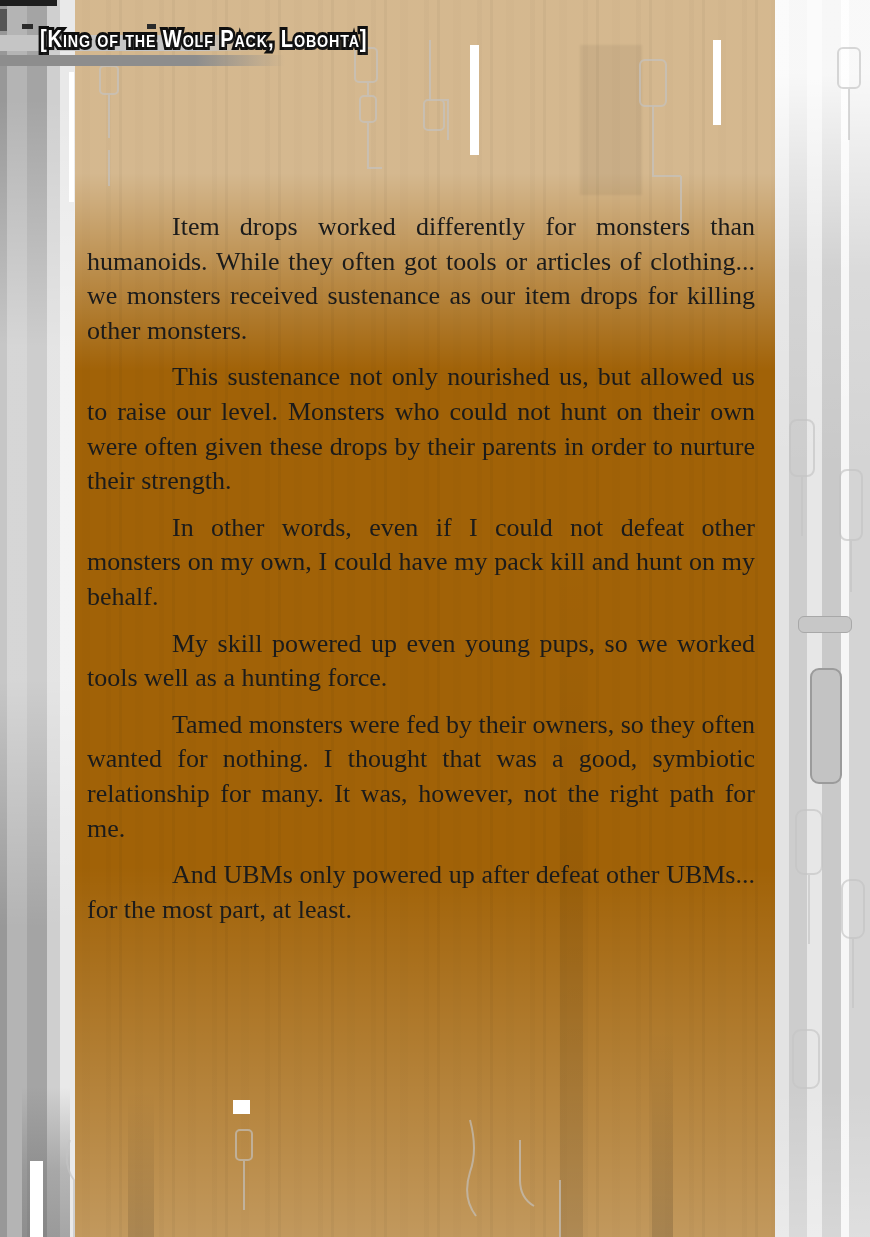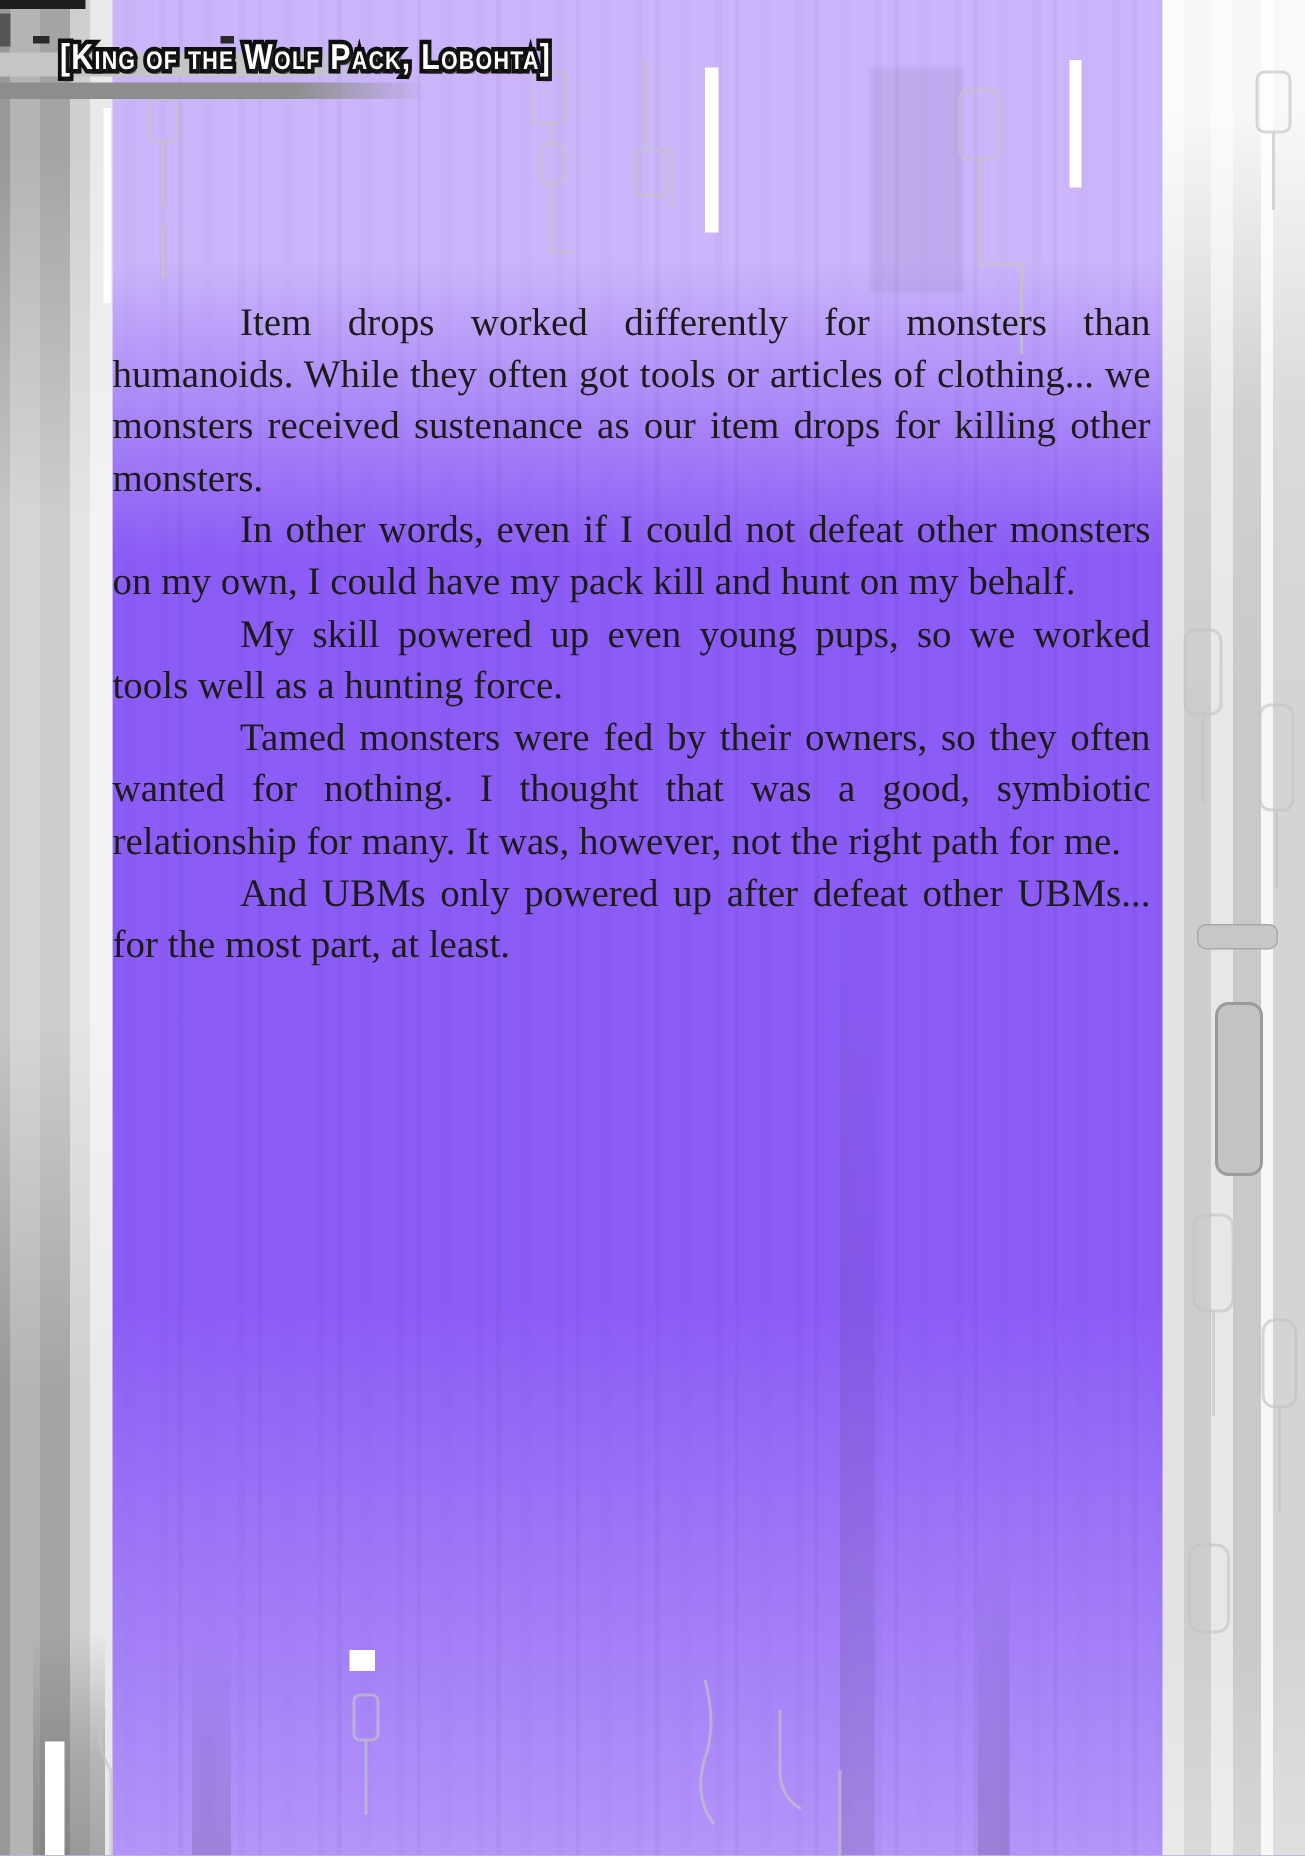--- a/index.html
+++ b/index.html
@@ -5,21 +5,21 @@
   html, body {
     margin: 0;
     padding: 0;
     background: #e8e8e8;
   }
   #page {
     position: relative;
     width: 870px;
     height: 1237px;
     overflow: hidden;
-    background: #8b5cf6;
+    background: #a16207;
     font-family: "Liberation Serif", "DejaVu Serif", serif;
   }
 
   
   .streak-layer {
     position: absolute;
     inset: 0;
     background-image:
       repeating-linear-gradient(90deg,
         rgba(0,0,0,0.020) 0 5px,
@@ -161,21 +161,21 @@
   .body-text {
     position: absolute;
     left: 75px; top: 198px;
     width: 692px;
     color: #1b1b1b;
     font-size: 26px;
     line-height: 34.6px;
     text-align: justify;
   }
   .body-text p {
-    margin: 0;
+    margin: 12px;
     text-indent: 85px;
   }
   .body-text p.italic {
     font-style: italic;
   }
 </style>
 </head>
 <body>
 
 <div id="page">
@@ -226,19 +226,20 @@
   <div class="glitch-dash-1"></div>
   <div class="glitch-dash-2"></div>
   <div class="glitch-edge"></div>
 
   <div class="header-bar-light"></div>
   <div class="header-bar-dark"></div>
   <div class="chapter-title">[King of the Wolf Pack, Lobohta]</div>
 
   <div class="body-text">
     <p>Item drops worked differently for monsters than humanoids. While they often got tools or articles of clothing... we monsters received sustenance as our item drops for killing other monsters.</p>
+    <p>This sustenance not only nourished us, but allowed us to raise our level. Monsters who could not hunt on their own were often given these drops by their parents in order to nurture their strength.</p>
     <p>In other words, even if I could not defeat other monsters on my own, I could have my pack kill and hunt on my behalf.</p>
     <p>My skill powered up even young pups, so we worked tools well as a hunting force.</p>
     <p>Tamed monsters were fed by their owners, so they often wanted for nothing. I thought that was a good, symbiotic relationship for many. It was, however, not the right path for me.</p>
     <p>And UBMs only powered up after defeat other UBMs... for the most part, at least.</p>
   </div>
 
 </div>
 
 </body></html>

